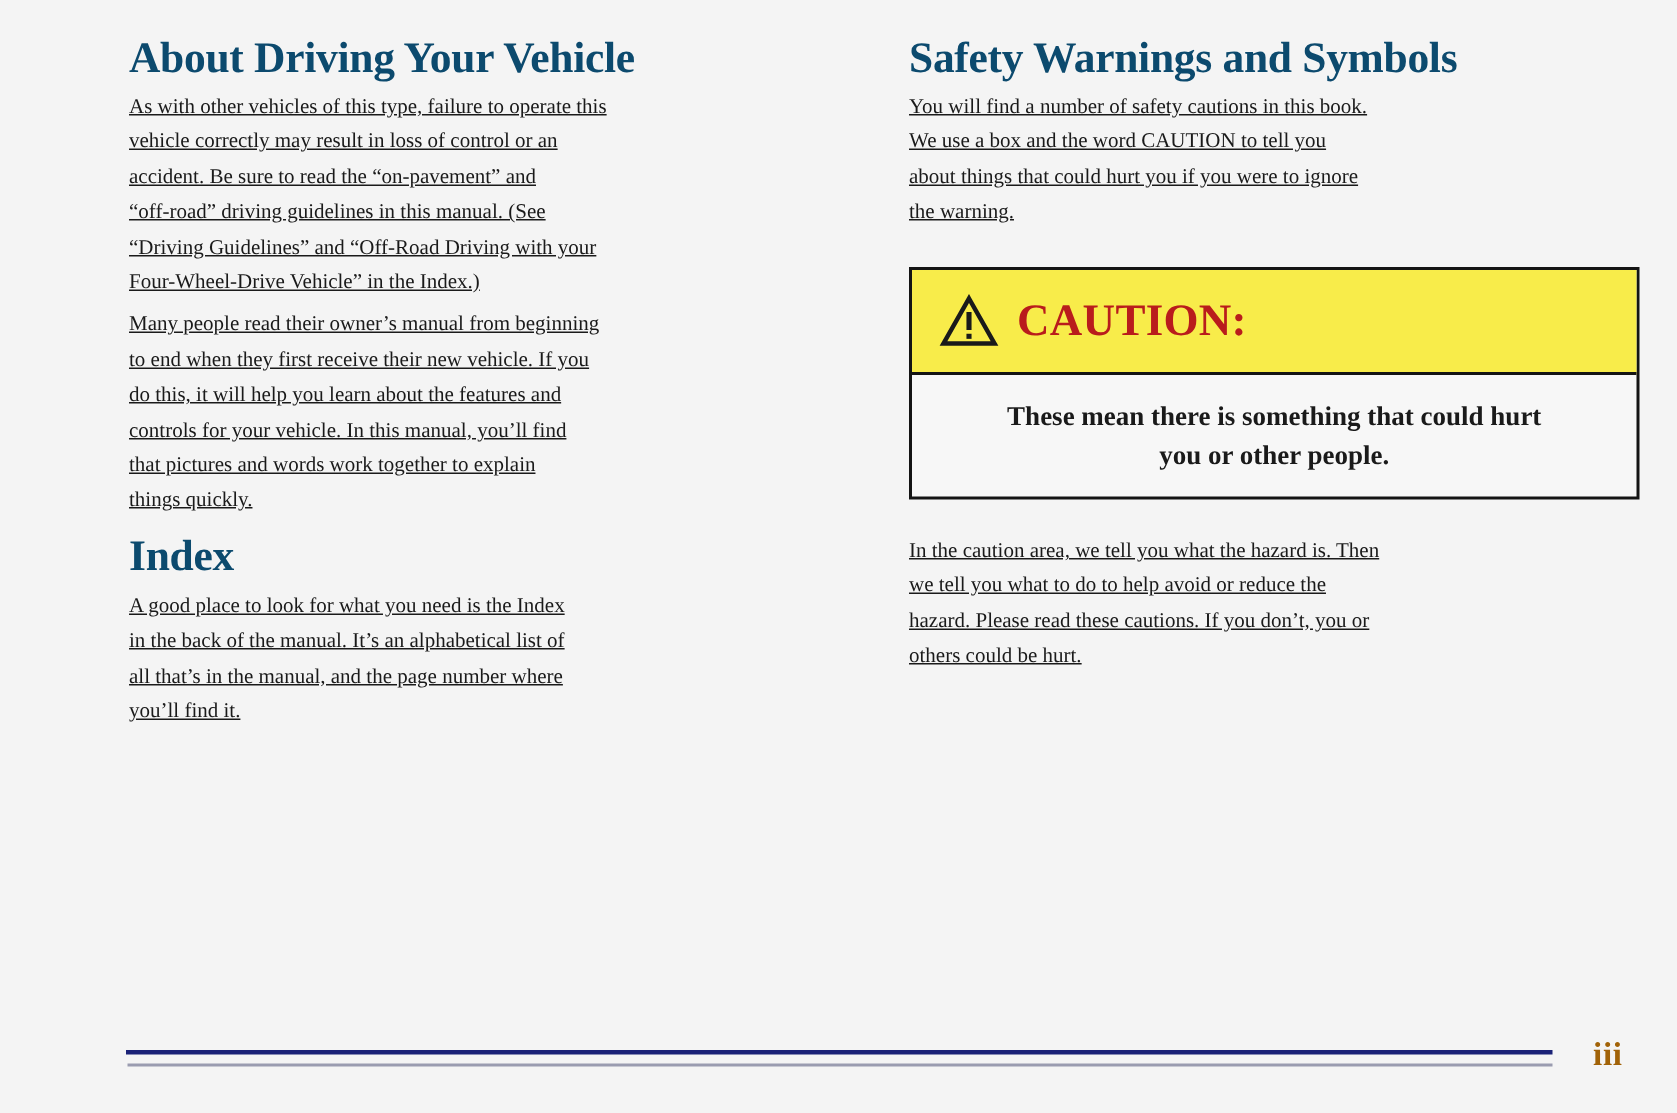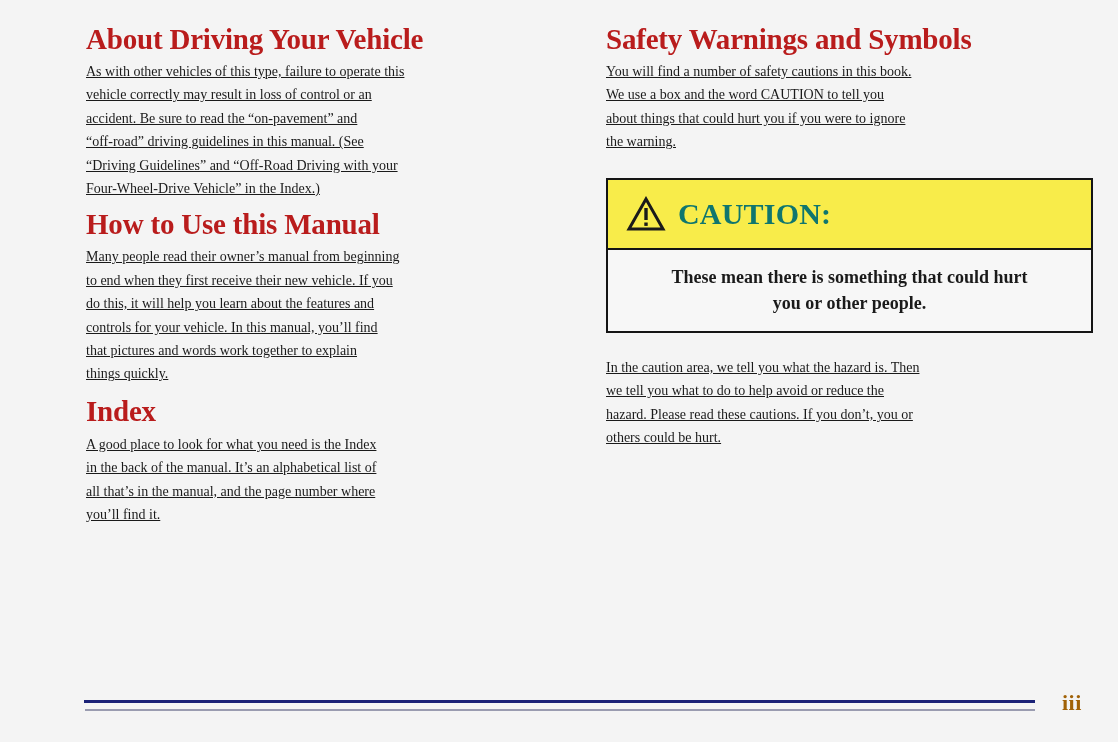--- a/index.html
+++ b/index.html
@@ -6,21 +6,21 @@
     body {
       width: 1118px; height: 742px; background: #f4f4f4;
       position: relative; overflow: hidden;
       font-family: "Liberation Serif", "DejaVu Serif", serif;
       color: #1a1a1a;
     }
     .col { position: absolute; top: 20px; }
     .col-left { left: 86px; width: 490px; }
     .col-right { left: 606px; width: 490px; }
     h2 {
-      margin: 0; color: #b91c1c; font-weight: bold;
+      margin: 0; color: #0c4a6e; font-weight: bold;
       font-size: 29px; line-height: 38px; letter-spacing: -0.2px;
     }
     p.body {
       margin: 0; font-size: 14px; line-height: 23.4px; white-space: pre-line; text-decoration: underline;
     }
     .sec-about p.body { margin-top: 2px; }
     .sec-howto { margin-top: 5px; }
     .sec-howto p.body { margin-top: 2px; }
     .sec-index { margin-top: 6px; }
     .sec-index p.body { margin-top: 3px; }
@@ -28,21 +28,21 @@
     .caution-box {
       position: absolute; left: 606px; top: 178px; width: 487px; height: 155px;
       border: 2.5px solid #141414; background: #f7f7f7; box-sizing: border-box;
     }
     .caution-header {
       height: 70px; background: #f8ec4a; border-bottom: 2.5px solid #141414;
       display: flex; align-items: center; padding-left: 18px; box-sizing: border-box;
     }
     .caution-icon { width: 40px; height: 36px; margin-right: 12px; display: block; }
     .caution-label {
-      font-weight: bold; font-size: 30px; color: #0f766e; letter-spacing: 0.2px;
+      font-weight: bold; font-size: 30px; color: #b91c1c; letter-spacing: 0.2px;
     }
     .caution-text {
       padding: 14px 18px 0 18px; font-weight: bold; font-size: 18px; line-height: 26px;
       white-space: pre-line;
       text-align: center;
     }
     .after-caution { position: absolute; left: 606px; top: 356px; width: 500px; }
     .footer-rule-top {
       position: absolute; left: 84px; top: 700px; width: 951px; height: 3px; background: #1b2277;
     }
@@ -61,21 +61,20 @@
   <section class="sec-about">
     <h2>About Driving Your Vehicle</h2>
     <p class="body">As with other vehicles of this type, failure to operate this
 vehicle correctly may result in loss of control or an
 accident. Be sure to read the “on-pavement” and
 “off-road” driving guidelines in this manual. (See
 “Driving Guidelines” and “Off-Road Driving with your
 Four-Wheel-Drive Vehicle” in the Index.)</p>
   </section>
   <section class="sec-howto">
-    <h2>How to Use this Manual</h2>
     <p class="body">Many people read their owner’s manual from beginning
 to end when they first receive their new vehicle. If you
 do this, it will help you learn about the features and
 controls for your vehicle. In this manual, you’ll find
 that pictures and words work together to explain
 things quickly.</p>
   </section>
   <section class="sec-index">
     <h2>Index</h2>
     <p class="body">A good place to look for what you need is the Index

